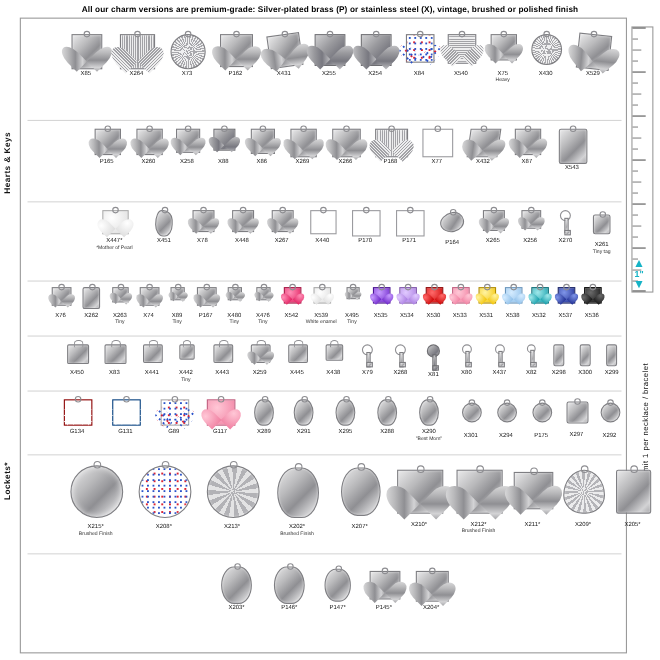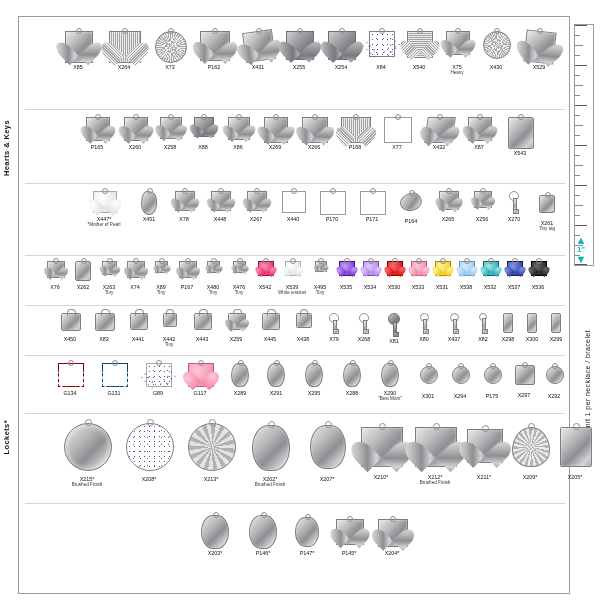--- a/index.html
+++ b/index.html
@@ -151,20 +151,21 @@
     border-radius:4px 4px 0 0;background:transparent;
   }
   .keystem{position:absolute;left:50%;margin-left:-0.8px;top:4px;width:1.6px;height:10px;}
   .keybit{position:absolute;left:50%;margin-left:-0.8px;bottom:0;width:4px;height:3px;}
 </style>
 </head>
 <body>
 
 <div class="page">
 
+  <div class="header">All our charm versions are premium-grade: Silver-plated brass (P) or stainless steel (X), vintage, brushed or polished finish</div>
 
   <div class="vlabel" id="vl-hearts">Hearts &amp; Keys</div>
   <div class="vlabel" id="vl-lockets">Lockets*</div>
   <div class="vlabel" id="vl-limit">*Limit 1 per necklace / bracelet</div>
 
   <div class="ruler">
     <div class="tick major" style="top:0px;"></div>
     <div class="tick minor" style="top:10px;"></div>
     <div class="tick mid" style="top:20px;"></div>
     <div class="tick minor" style="top:30px;"></div>

